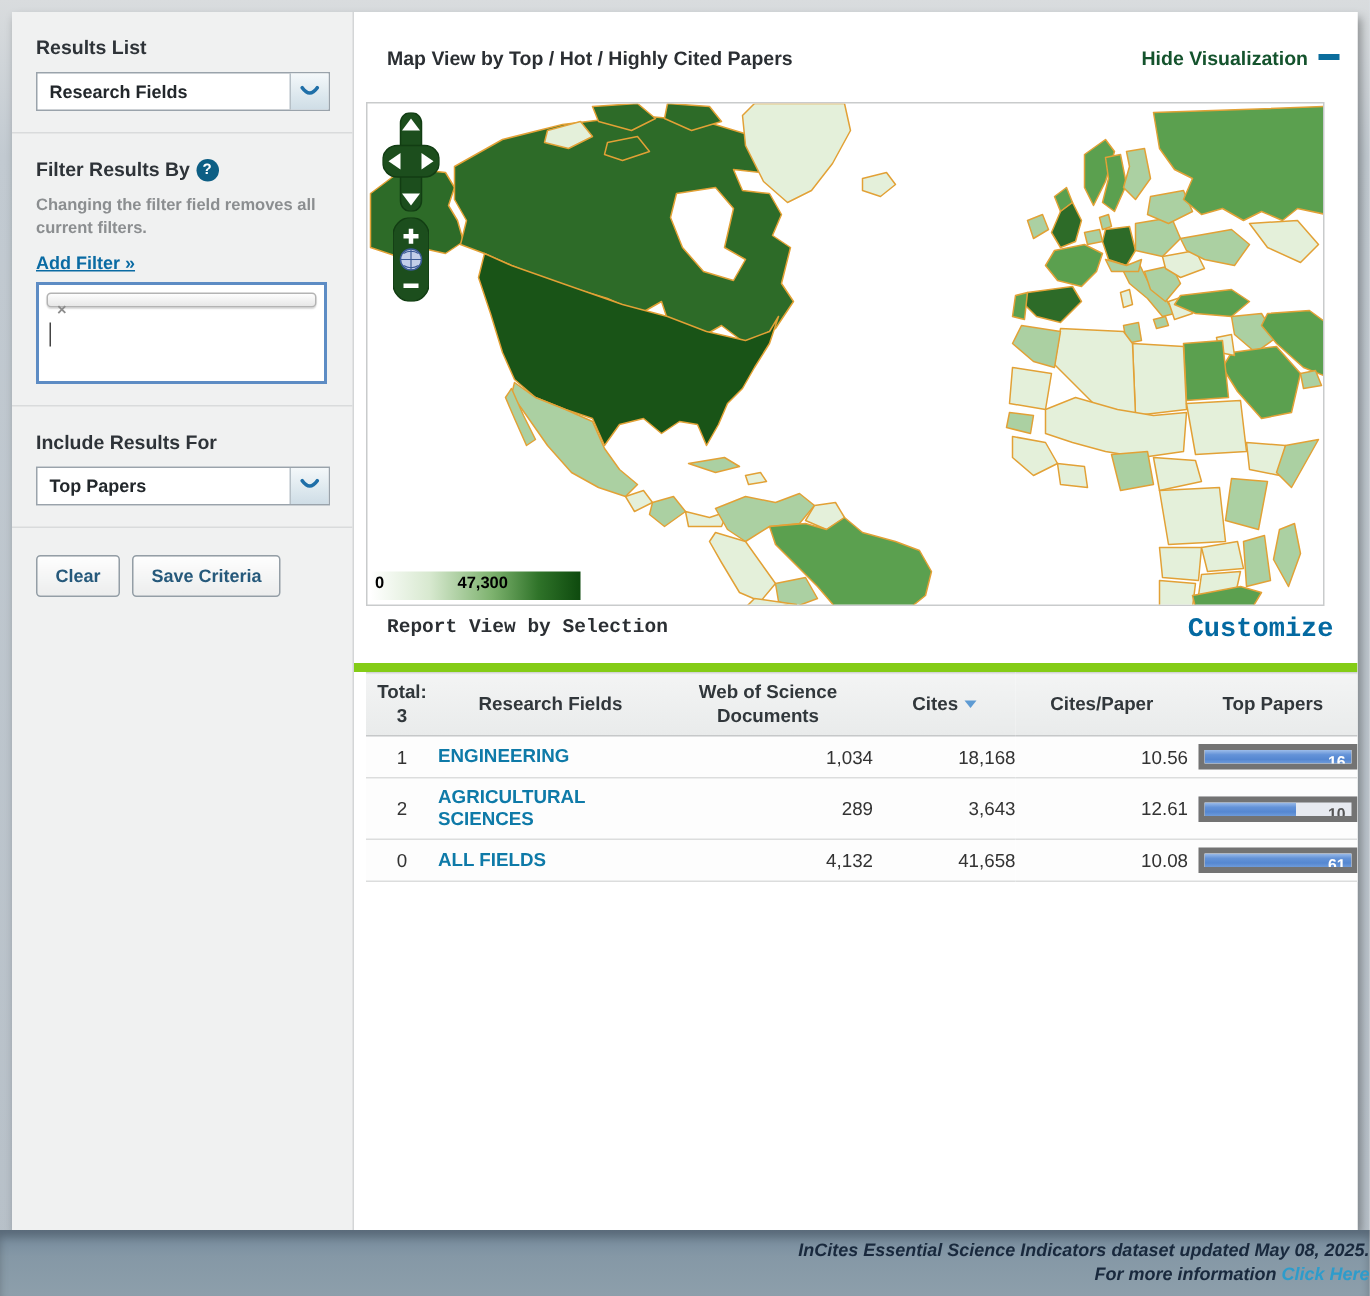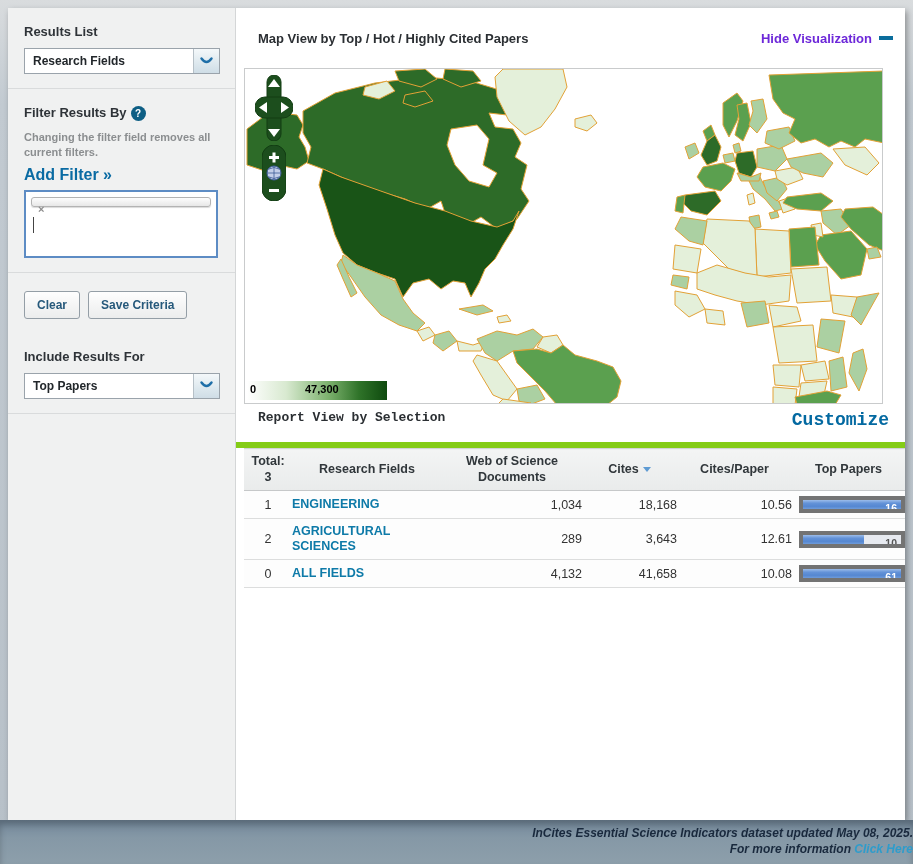--- a/index.html
+++ b/index.html
@@ -33,21 +33,21 @@
     border-left:1px solid #b6c0c7;
     background:linear-gradient(180deg,#f4f8fa 0%,#dde8ee 60%,#cfdde6 100%);
     display:flex; align-items:center; justify-content:center;
   }
   .note { font-size:11px; color:#8b8e90; font-weight:bold; line-height:1.35; margin-bottom:6px; width:190px; }
   .help-icon {
     display:inline-block; width:15px; height:15px; border-radius:50%;
     background:#0d5e84; color:#fff; font-size:10px; font-weight:bold;
     text-align:center; line-height:15px; vertical-align:middle; margin-left:4px; cursor:pointer;
   }
-  .add-filter { font-size:16px; font-weight:bold; color:#0a6ba3; display:inline-block; margin-bottom:6px; cursor:pointer; }
+  .add-filter { font-size:12px; font-weight:bold; color:#0a6ba3; text-decoration:underline; display:inline-block; margin-bottom:6px; cursor:pointer; }
   .filter-box {
     width:194px; min-height:68px; background:#fff; border:2px solid #5d8cc4;
     padding:5px; cursor:text;
   }
   .filter-tag {
     position:relative; background:linear-gradient(180deg,#fdfdfd,#e7e7e7);
     border:1px solid #b3b3b3; border-radius:3px; padding:4px 6px 4px 20px;
     box-shadow:0 1px 1px rgba(0,0,0,.15); cursor:pointer;
   }
   .tag-x { position:absolute; left:6px; top:5px; color:#8c8c8c; font-size:11px; font-weight:bold; cursor:pointer; }
@@ -58,21 +58,21 @@
     border:1px solid #949ea6; border-radius:3px;
     background:linear-gradient(180deg,#fefefe,#eceded);
     color:#26597b; font-weight:bold; font-size:12px; padding:6px 12px; cursor:pointer;
     font-family:"Liberation Sans", sans-serif;
   }
   .sb-sec.last { border-bottom:none; }
   
   .main { flex:1; background:#fff; position:relative; overflow:hidden; }
   .viz-header { height:60px; display:flex; align-items:center; justify-content:space-between; padding:0 12px 0 22px; }
   .viz-header h2, .report-header h2 { font-size:13px; color:#2b2f33; }
-  .hd-link { font-size:13px; font-weight:bold; color:#6d28d9; cursor:pointer; display:flex; align-items:center; gap:7px; text-decoration:none;padding-left:11px; }
+  .hd-link { font-size:13px; font-weight:bold; color:#14532d; cursor:pointer; display:flex; align-items:center; gap:7px; text-decoration:none;padding-left:11px; }
   .dash-icon { width:14px; height:4px; background:#0b6d9c; display:inline-block; }
   .map-box {
     margin-left:8px; width:639px; height:336px; border:1px solid #c9cbcc;
     position:relative; background:#fff; overflow:hidden;
   }
   .map-box svg.worldmap { display:block; width:639px; height:336px; }
   .worldmap path, .worldmap polygon { stroke:#e2a136; stroke-width:1; stroke-linejoin:round; }
   .m1{fill:#e4f0da}.m2{fill:#abd0a2}.m3{fill:#5ba04f}.m4{fill:#2d6b28}.m5{fill:#195417}
   .pan-ctl { position:absolute; left:10px; top:6px; width:38px; height:66px; }
   .zoom-ctl { position:absolute; left:17px; top:76px; width:24px; height:56px; }
@@ -145,36 +145,36 @@
         <p class="note">Changing the filter field removes all current filters.</p>
         <a class="add-filter">Add Filter »</a>
         <div class="filter-box">
           <div class="filter-tag">
             <span class="tag-x">×</span>
           </div>
           <div class="caret"></div>
         </div>
       </section>
 
-      <section class="sb-sec last">
-        <div class="btn-row">
-          <button class="btn">Clear</button>
-          <button class="btn">Save Criteria</button>
-        </div>
-      </section>
-
       <section class="sb-sec">
         <h3>Include Results For</h3>
         <div class="select">
           <span class="select-val">Top Papers</span>
           <span class="chev">
             <svg width="13" height="9" viewBox="0 0 13 9">
                 <path d="M1.5,1.5 Q6.5,8.5 11.5,1.5" fill="none" stroke="#1f6fa8" stroke-width="2.4" stroke-linecap="round"></path>
               </svg>
           </span>
+        </div>
+      </section>
+
+      <section class="sb-sec last">
+        <div class="btn-row">
+          <button class="btn">Clear</button>
+          <button class="btn">Save Criteria</button>
         </div>
       </section>
     </aside>
 
     <main class="main">
       <div class="viz-header">
         <h2>Map View by Top / Hot / Highly Cited Papers</h2>
         <a class="hd-link">
           <span>Hide Visualization</span>
           <span class="dash-icon"></span>

